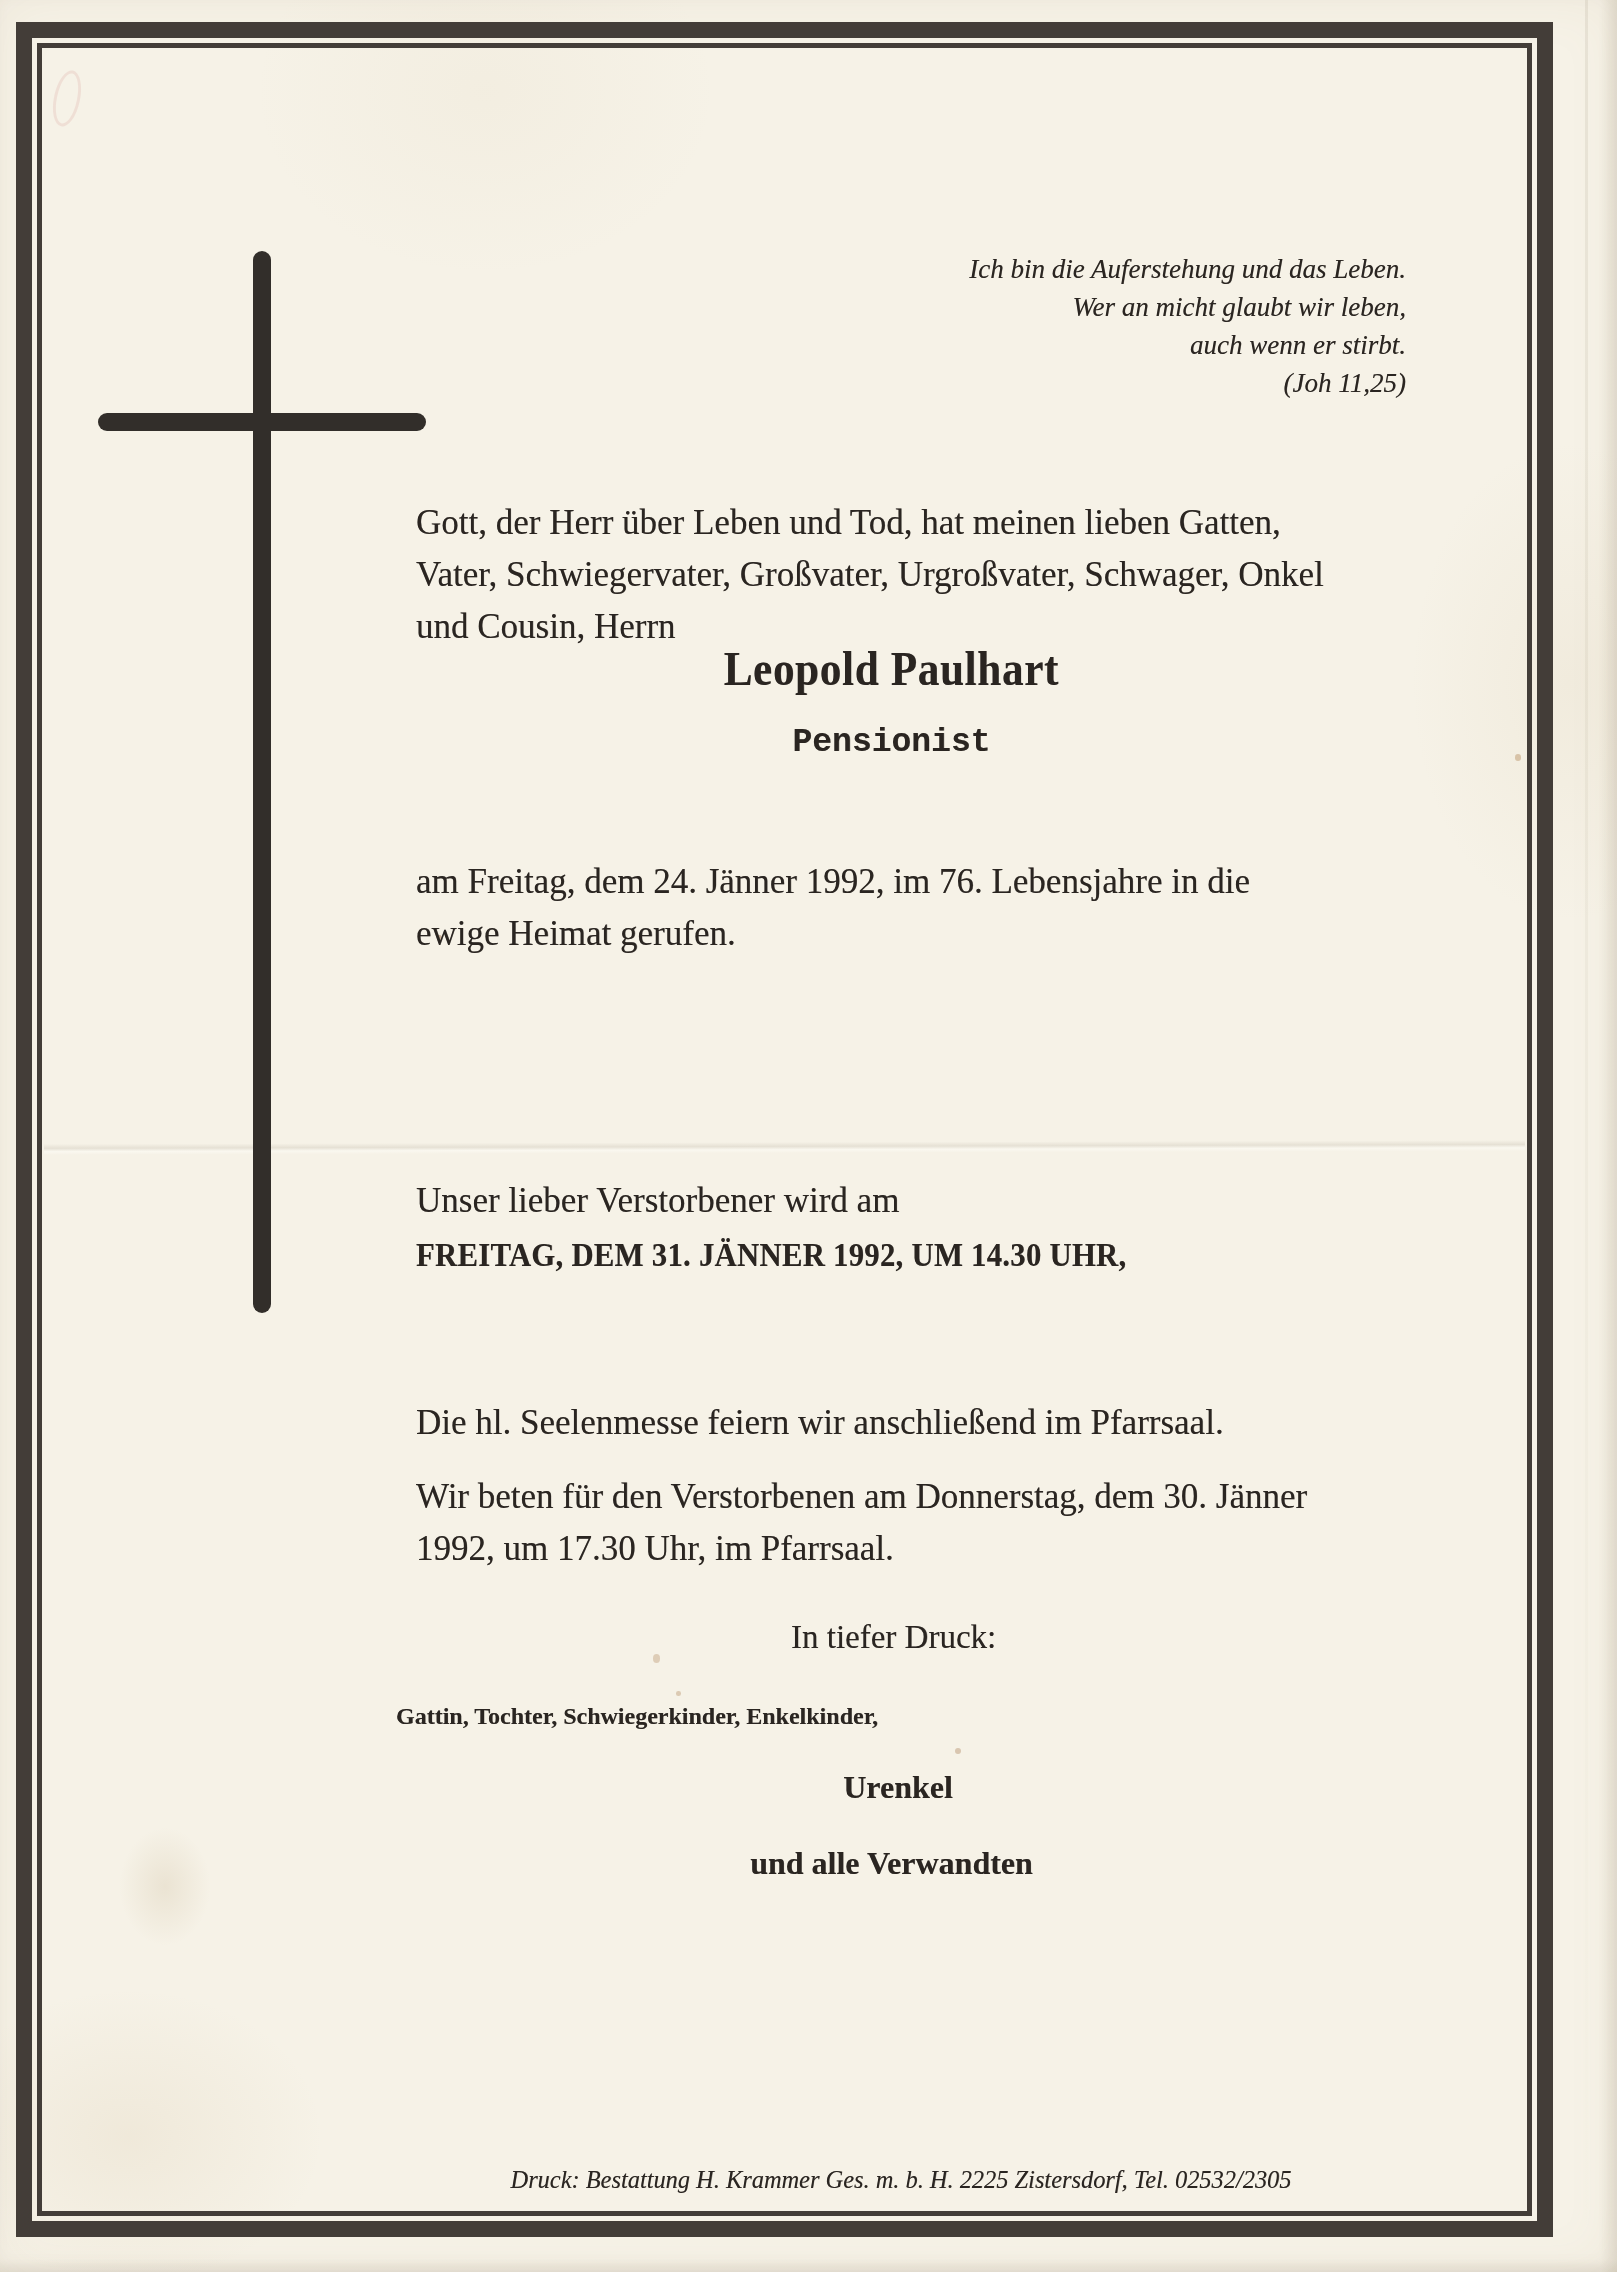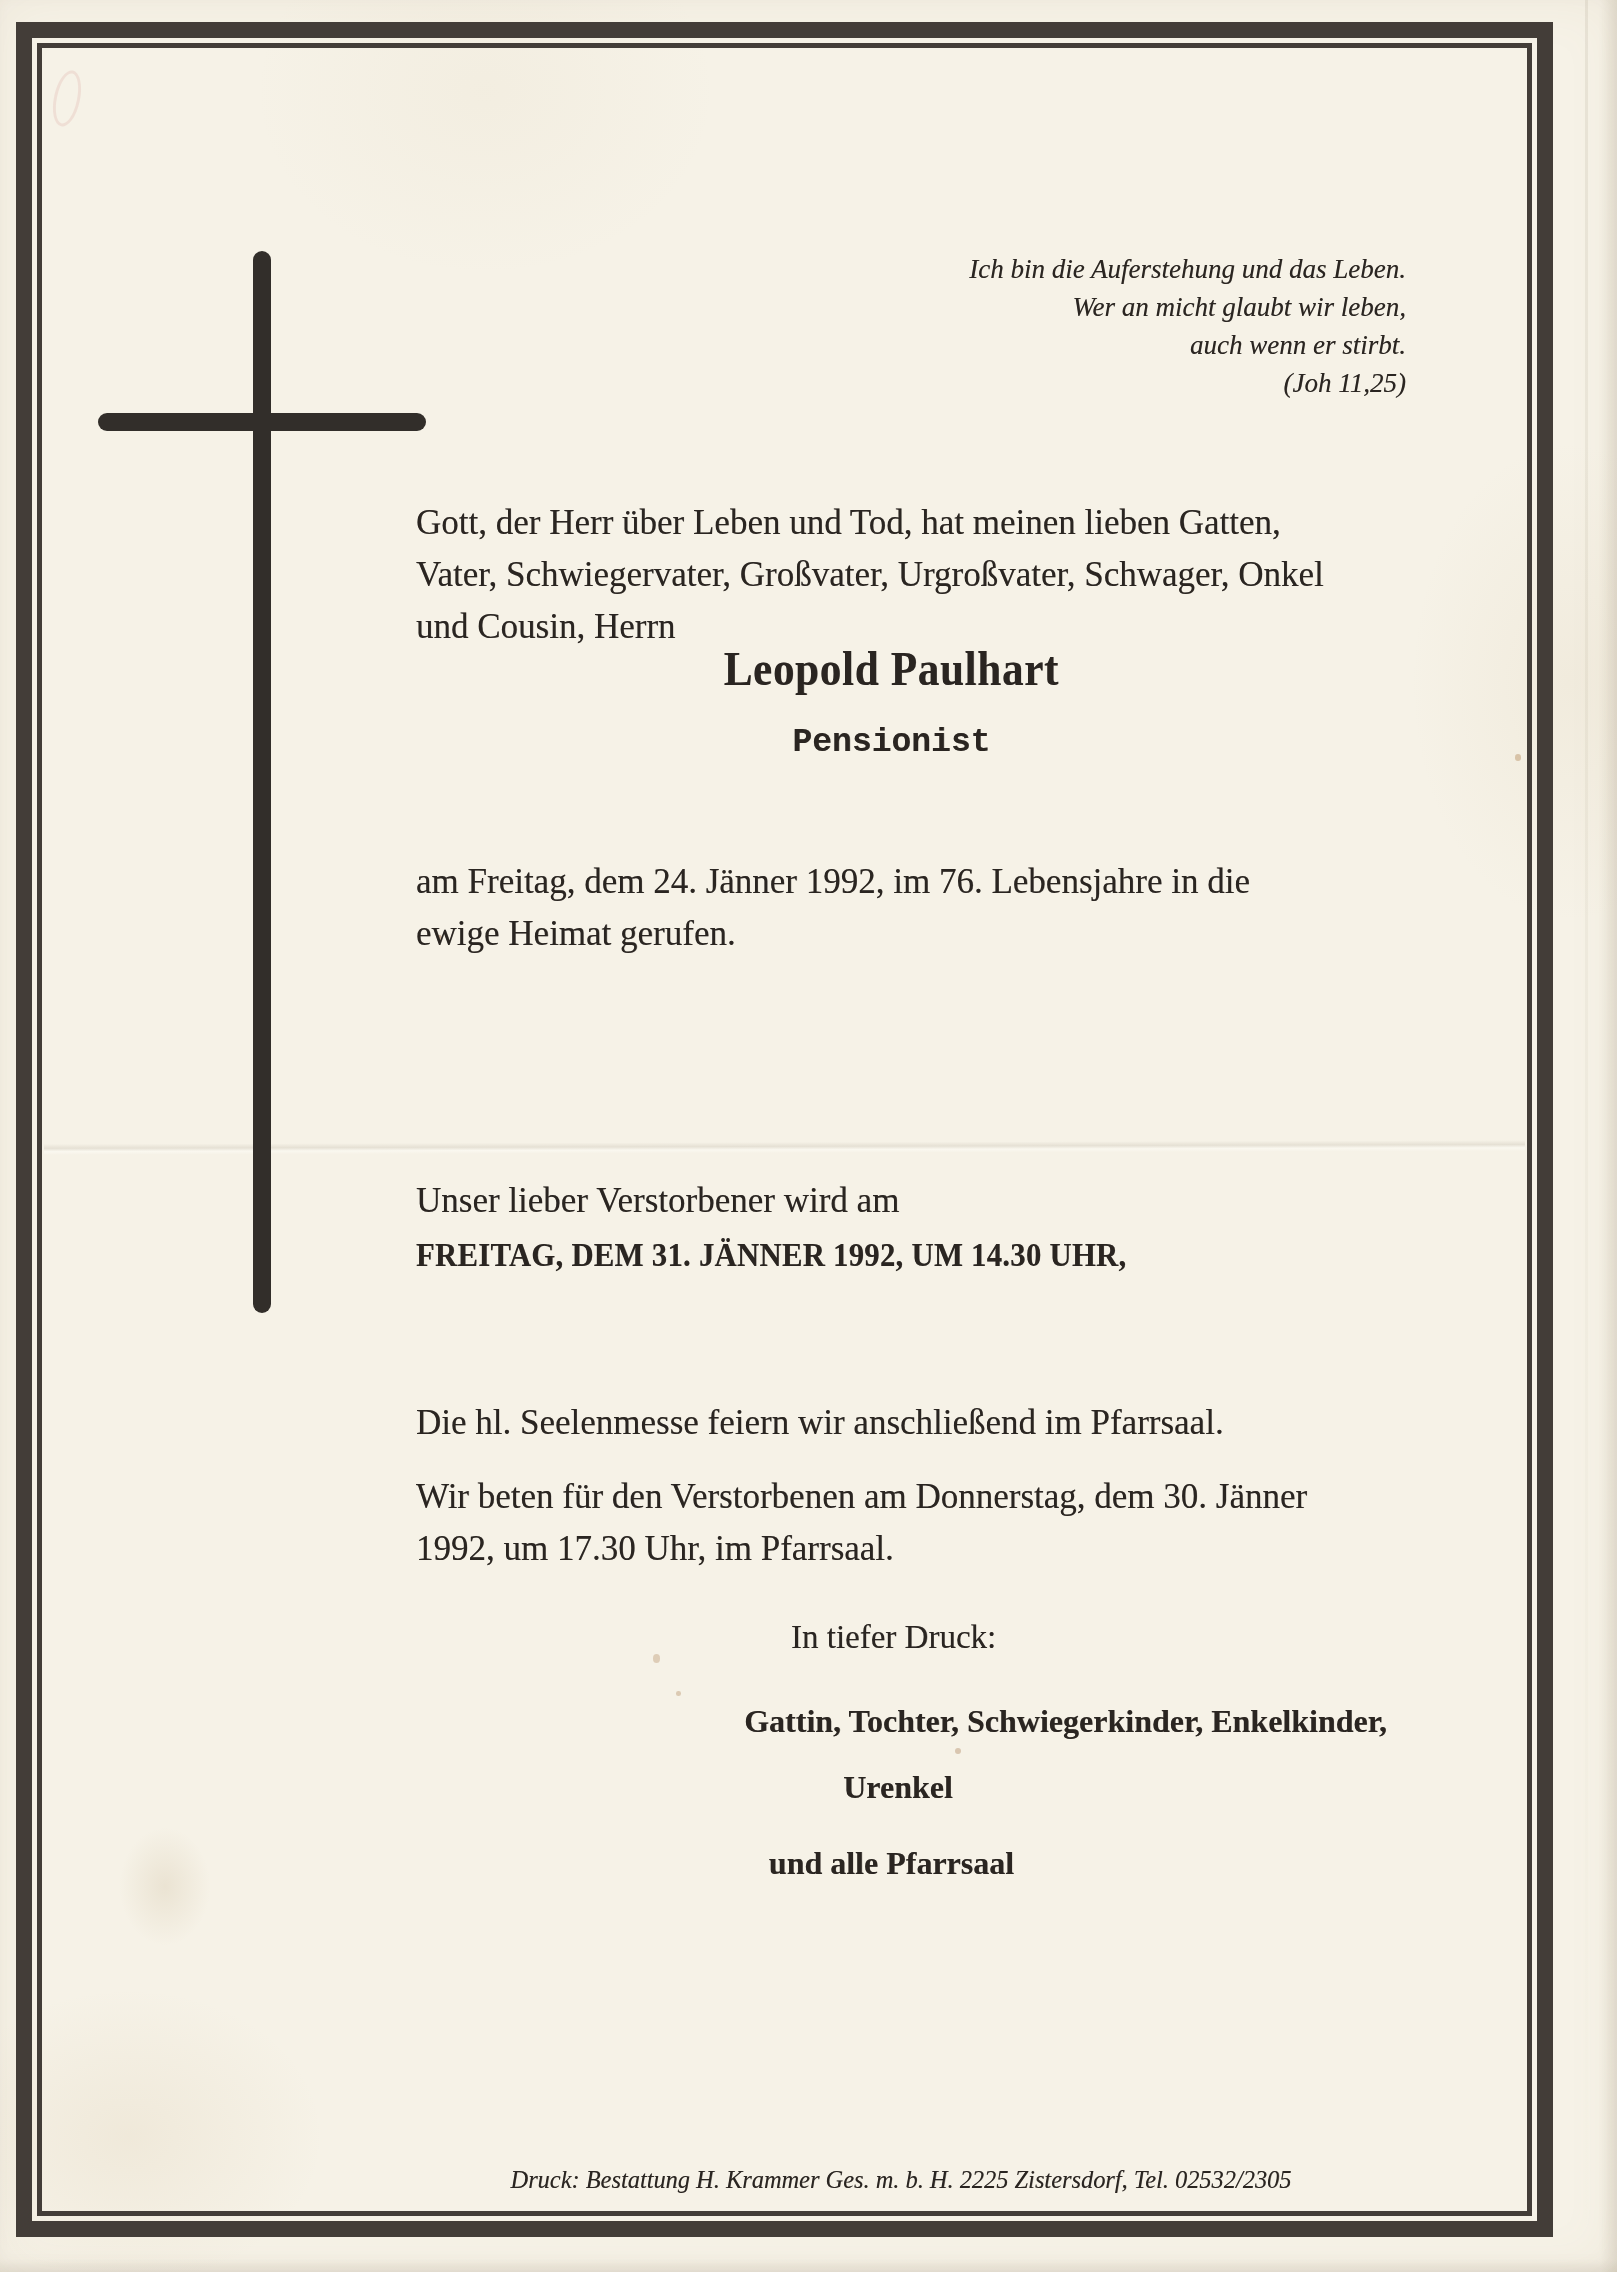--- a/index.html
+++ b/index.html
@@ -92,21 +92,21 @@
   }
   .name span { display: inline-block; transform: scaleX(0.9); transform-origin: center; letter-spacing: 0.7px; }
   .occupation {
     top: 724px; left: 396px; width: 991px;
     text-align: center;
     font-size: 33px;
     font-weight: 700;
     font-family: Liberation Mono, monospace;
   }
   .mourning-label { top: 1619px; left: 791px; font-size: 33px; }
-  .mourners-1 { top: 1703px; left: 396px; width: 991px; text-align: right; font-size: 32px; font-weight: 700; }
+  .mourners-1 { top: 1703px; left: 396px; width: 991px; text-align: left; font-size: 24px; font-weight: 700; }
   .mourners-2 { top: 1769px; left: 396px; width: 1004px; text-align: center; font-size: 32px; font-weight: 700; }
   .relatives  { top: 1845px; left: 396px; width: 991px; text-align: center; font-size: 32px; font-weight: 700; }
   .printer {
     top: 2166px; left: 280px; width: 1242px;
     text-align: center;
     font-style: italic;
     font-size: 24.4px;
   }
 
   
@@ -190,18 +190,18 @@
   <div class="txt para p-funeral-intro">Unser lieber Verstorbener wird am</div>
   <div class="txt para p-datetime"><span>FREITAG, DEM 31. JÄNNER 1992, UM 14.30 UHR,</span></div>
   <div class="txt para p-mass">Die hl. Seelenmesse feiern wir anschließend im Pfarrsaal.</div>
 
   <div class="txt para p-prayer">Wir beten für den Verstorbenen am Donnerstag, dem 30. Jänner
 1992, um 17.30 Uhr, im Pfarrsaal.</div>
 
   <div class="txt mourning-label">In tiefer Druck:</div>
   <div class="txt mourners-1">Gattin, Tochter, Schwiegerkinder, Enkelkinder,</div>
   <div class="txt mourners-2">Urenkel</div>
-  <div class="txt relatives">und alle Pfarrsaal</div>
+  <div class="txt relatives">und alle Verwandten</div>
 
   <div class="txt printer">Druck: Bestattung H. Krammer Ges. m. b. H. 2225 Zistersdorf, Tel. 02532/2305</div>
 
 </div>
 
 
 </body></html>

